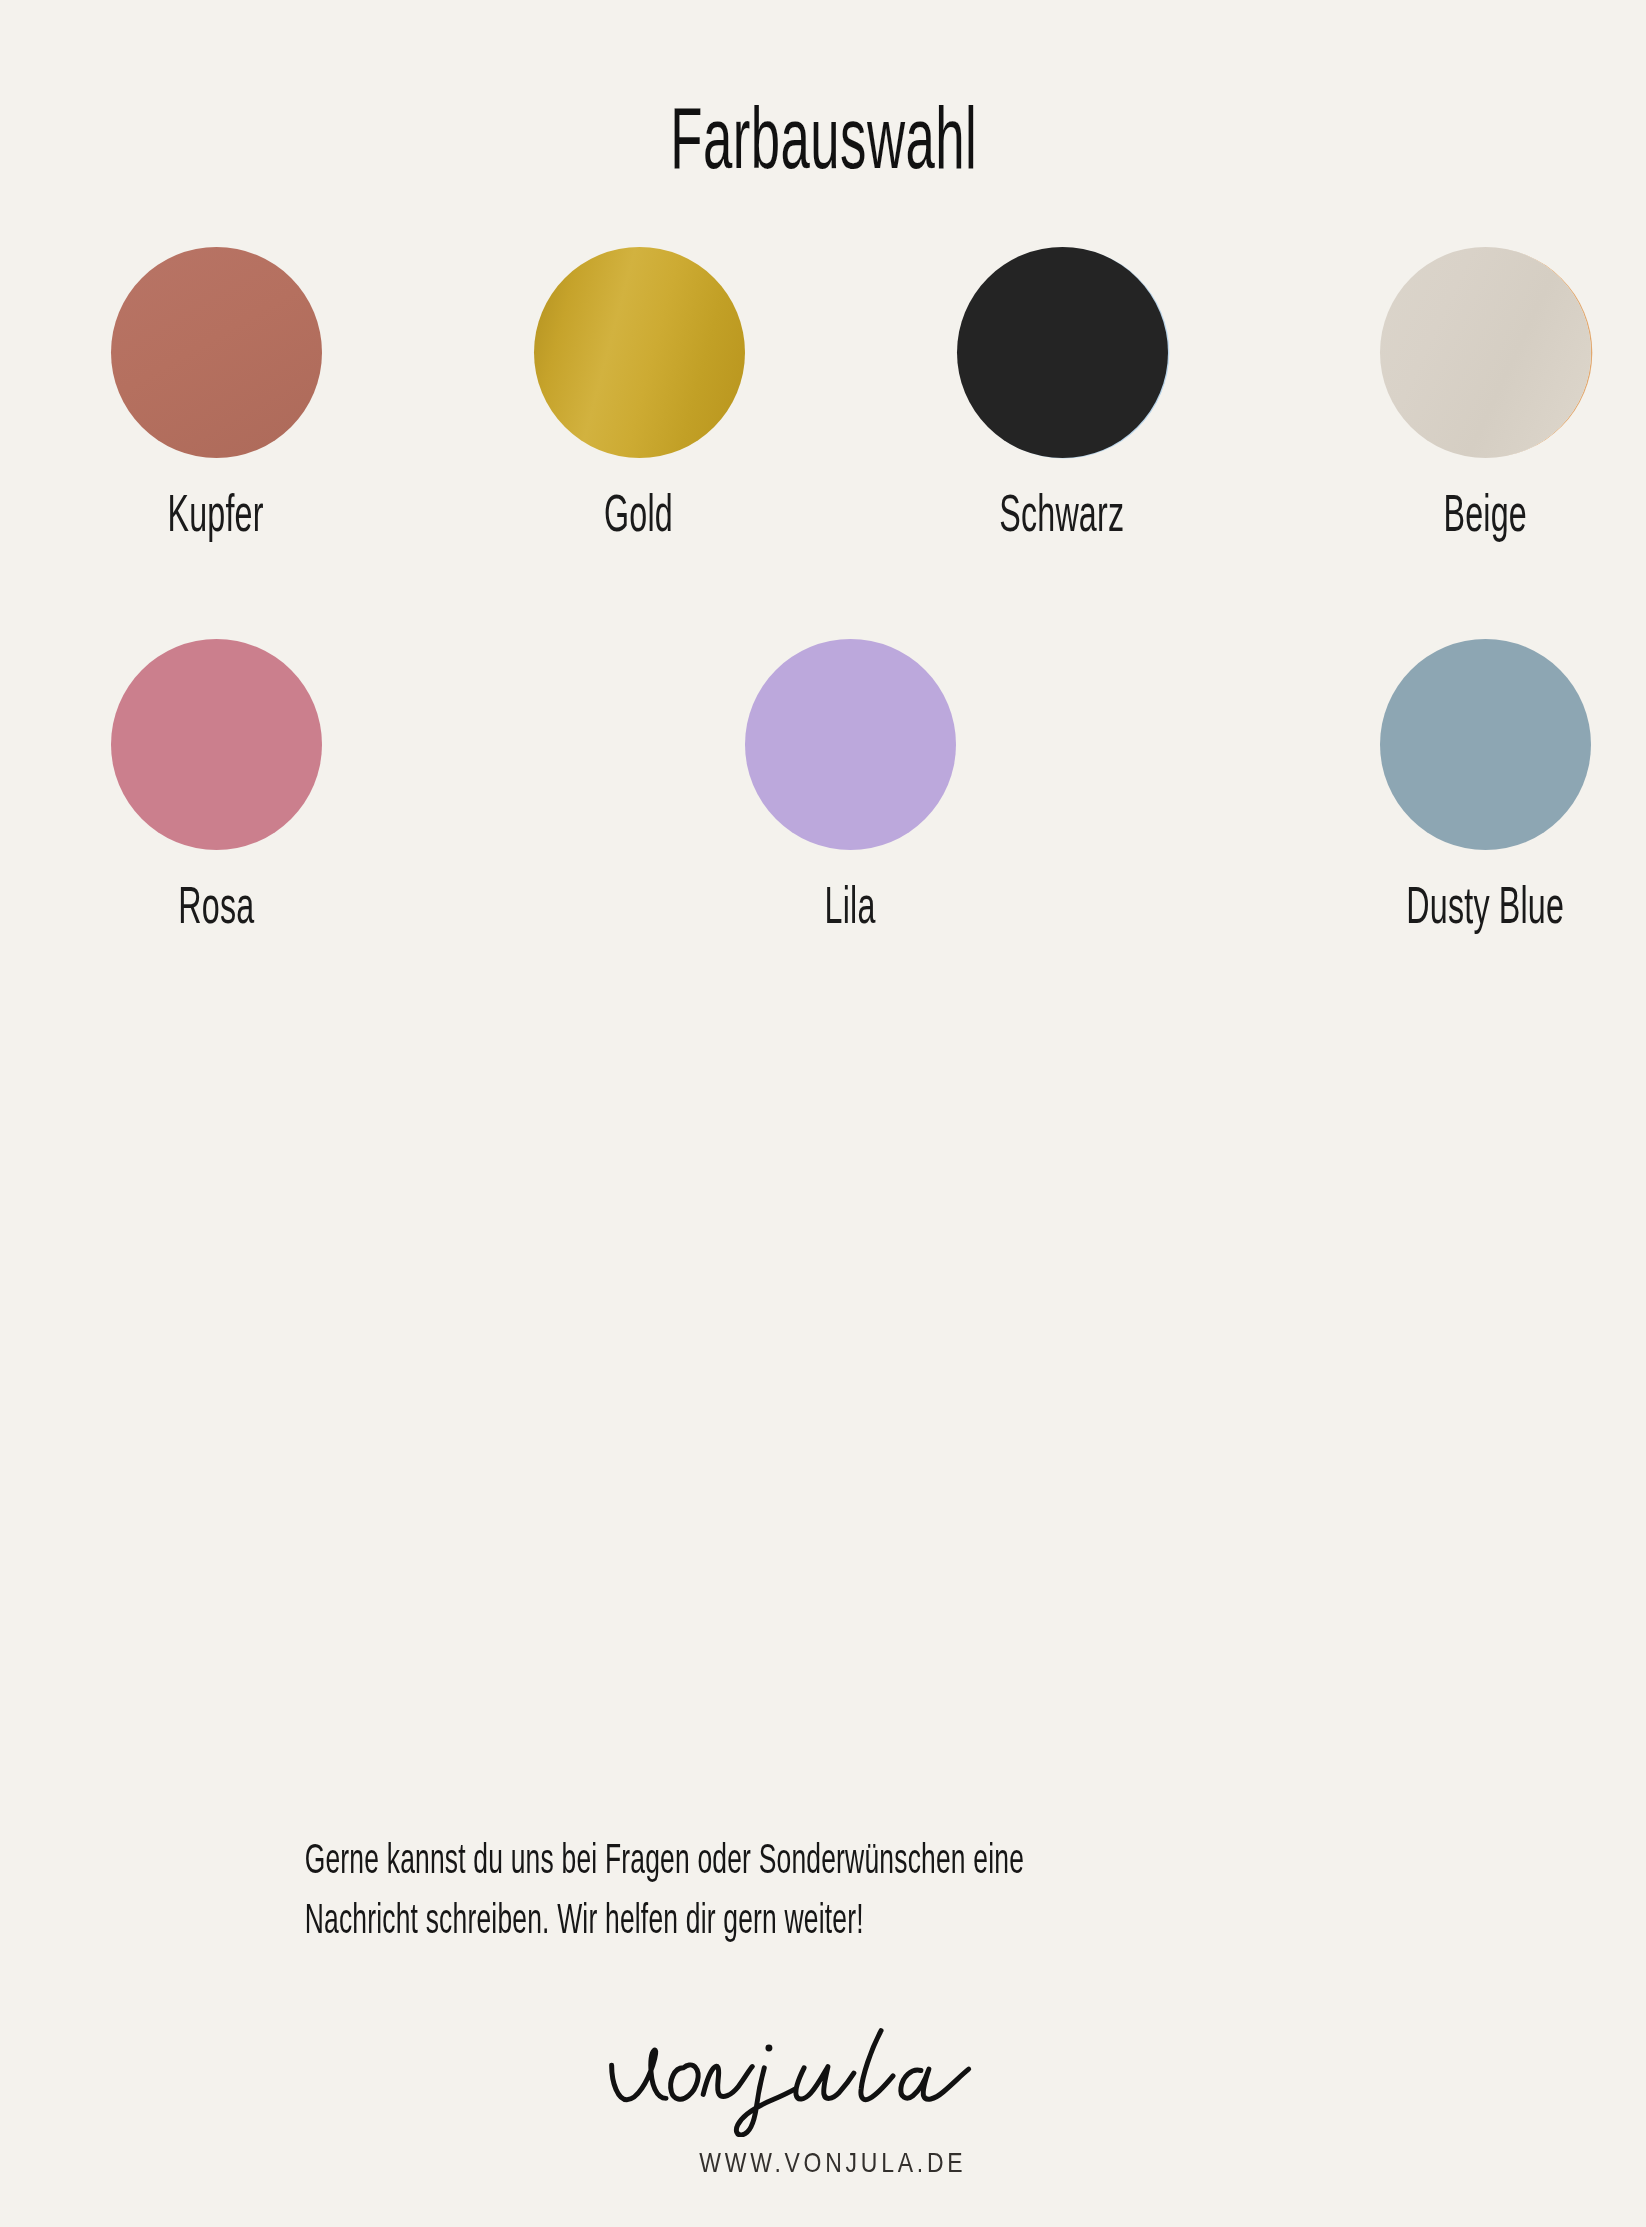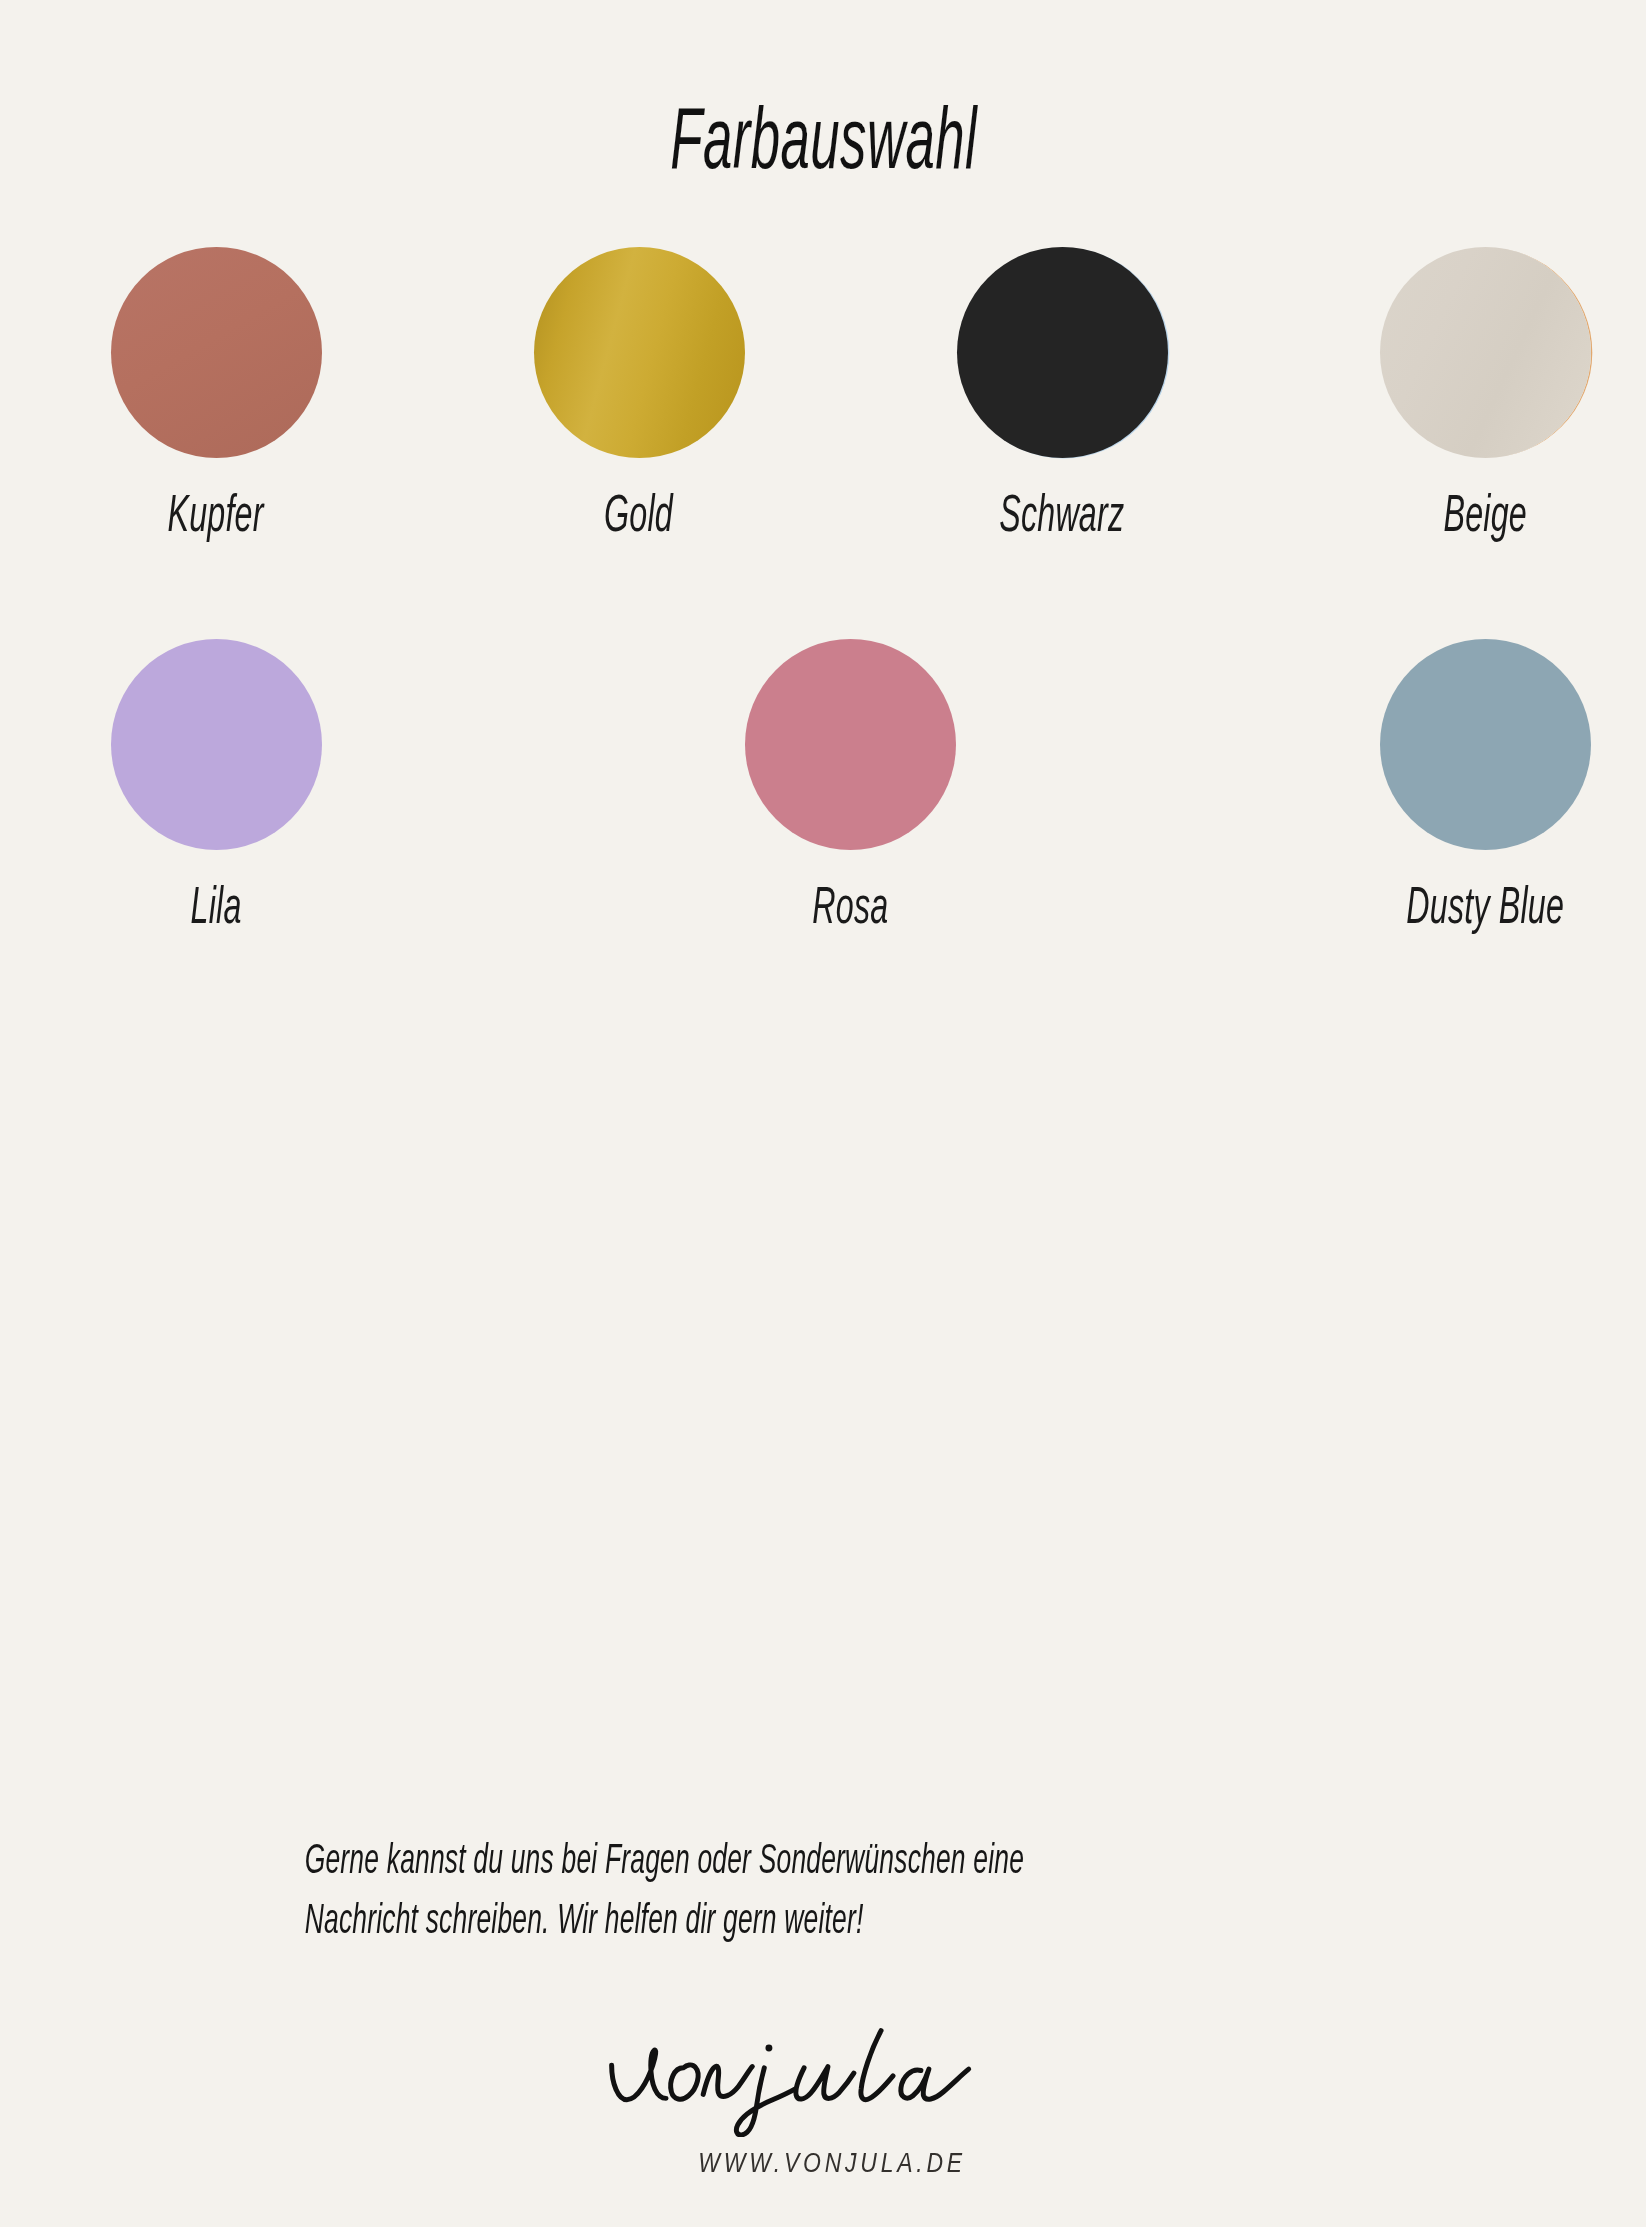--- a/index.html
+++ b/index.html
@@ -14,21 +14,20 @@
     font-family: "Liberation Sans", "DejaVu Sans", sans-serif;
     overflow: hidden;
   }
 
   .page {
     position: relative;
     width: 1647px;
     height: 1758px;
     background: #f4f2ed;
     box-sizing: border-box;
-    font-style: italic;
   }
 
   
   .title-wrap {
     position: absolute;
     top: 35px;
     left: 0;
     width: 1647px;
     text-align: center;
   }
@@ -185,27 +184,27 @@
       <div class="swatch-circle finish-black"></div>
       <div class="swatch-label">Schwarz</div>
     </div>
 
     <div class="swatch-cell">
       <div class="swatch-circle finish-beige"></div>
       <div class="swatch-label">Beige</div>
     </div>
 
     <div class="swatch-cell">
+      <div class="swatch-circle finish-flat" style="background: rgb(203, 127, 141);"></div>
+      <div class="swatch-label">Rosa</div>
+    </div>
+
+    <div class="swatch-cell">
       <div class="swatch-circle finish-flat" style="background: rgb(188, 168, 220);"></div>
       <div class="swatch-label">Lila</div>
-    </div>
-
-    <div class="swatch-cell">
-      <div class="swatch-circle finish-flat" style="background: rgb(203, 127, 141);"></div>
-      <div class="swatch-label">Rosa</div>
     </div>
 
 
     <div class="swatch-cell">
       <div class="swatch-circle finish-flat" style="background: rgb(141, 166, 179);"></div>
       <div class="swatch-label">Dusty Blue</div>
     </div>
 
   </div>
 

